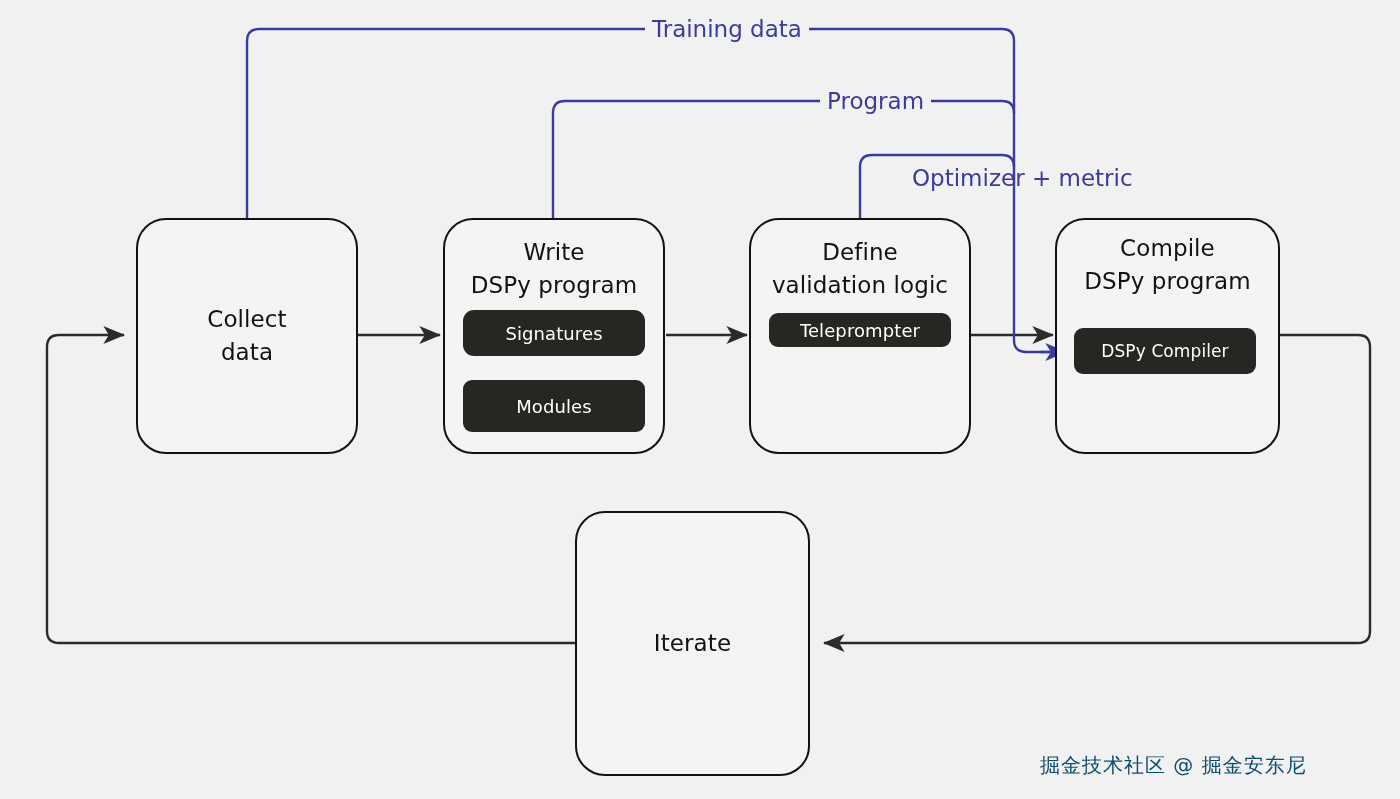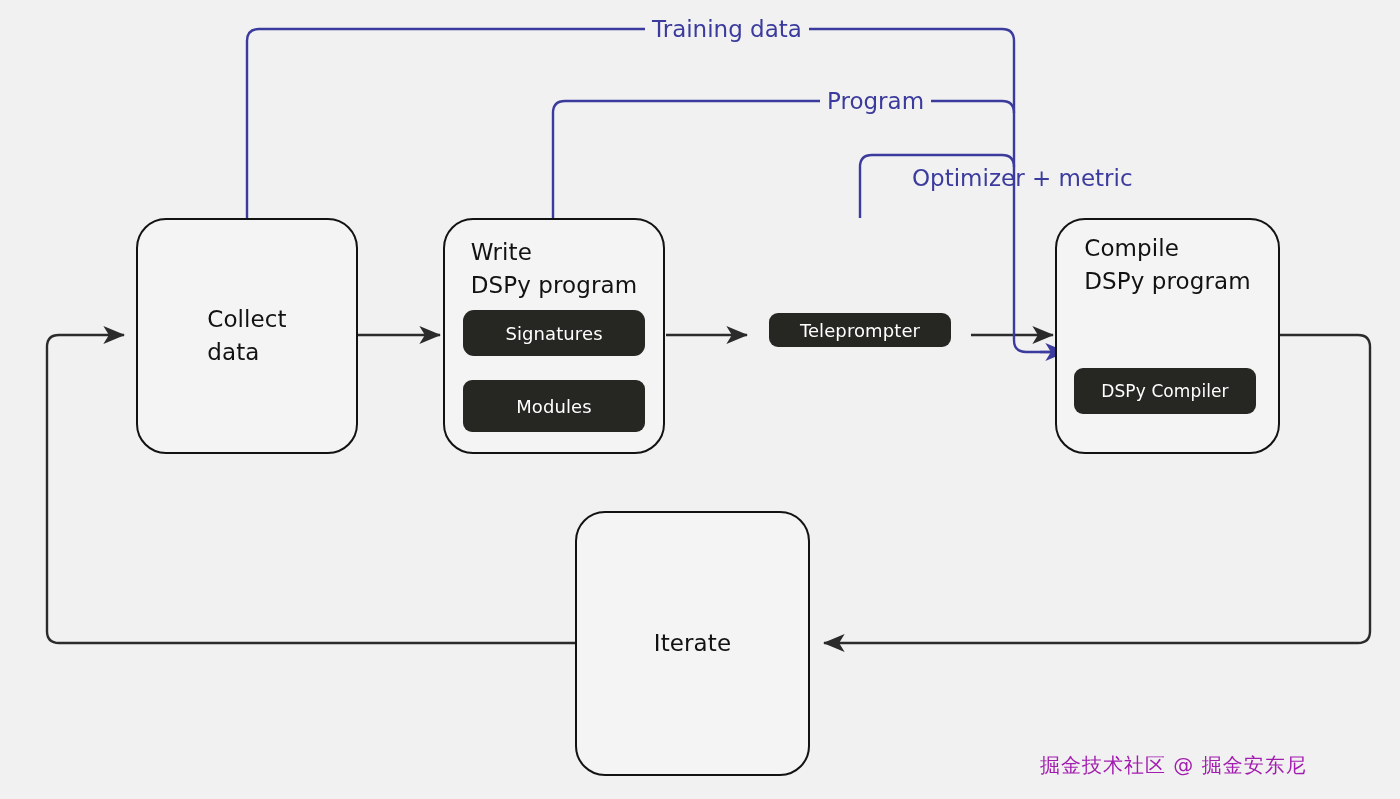--- a/index.html
+++ b/index.html
@@ -29,20 +29,21 @@
     position: absolute;
     box-sizing: border-box;
     background: #f4f4f4;
     border: 2.4px solid #121212;
     border-radius: 30px;
     display: flex;
     flex-direction: column;
     align-items: center;
   }
   .node-title {
+    text-align: center;
     color: #121212;
     font-size: 23px;
     line-height: 1.42;
     letter-spacing: 0.1px;
     white-space: pre-line;
   }
   .chip {
     position: absolute;
     box-sizing: border-box;
     background: #262622;
@@ -62,21 +63,21 @@
     color: #3b3b9e;
     font-size: 23px;
     white-space: nowrap;
     background: #f1f1f1;
     padding: 0 7px;
     line-height: 1;
     text-align: center;
   }
   .watermark {
     position: absolute;
-    color: #a21caf;
+    color: #0c4a6e;
     font-size: 20px;
     letter-spacing: 1px;
     white-space: nowrap;
   }
 </style>
 </head>
 <body>
 
 <div id="canvas">
 
@@ -114,27 +115,31 @@
 data</div>
   </div>
 
   <div class="node" style="left:443px; top:218px; width:222px; height:236px; padding-top:16px;">
     <div class="node-title">Write
 DSPy program</div>
   </div>
   <div class="chip" style="left:463px; top:310px; width:182px; height:46px;border-radius:11px;">Signatures</div>
   <div class="chip" style="left:463px; top:380px; width:182px; height:52px;">Modules</div>
 
+  <div class="node" style="left:749px; top:218px; width:222px; height:236px; padding-top:16px;">
+    <div class="node-title">Define
+validation logic</div>
+  </div>
   <div class="chip" style="left:769px; top:313px; width:182px; height:34px;">Teleprompter</div>
 
   <div class="node" style="left:1055px; top:218px; width:225px; height:236px; padding-top:12px;">
     <div class="node-title">Compile
 DSPy program</div>
   </div>
-  <div class="chip small" style="left:1074px; top:328px; width:182px; height:46px;margin-top:40px;">DSPy Compiler</div>
+  <div class="chip small" style="left:1074px; top:328px; width:182px; height:46px;">DSPy Compiler</div>
 
   <div class="node" style="left:575px; top:511px; width:235px; height:265px; justify-content:center;">
     <div class="node-title">Iterate</div>
   </div>
 
   <div class="wire-label" style="left:645px; top:18px;">Training data</div>
   <div class="wire-label" style="left:820px; top:90px;">Program</div>
   <div class="wire-label" style="left:905px; top:167px; background:transparent;">Optimizer + metric</div>
 
   <div class="watermark" style="left:1040px; top:752px;">掘金技术社区 @ 掘金安东尼</div>

